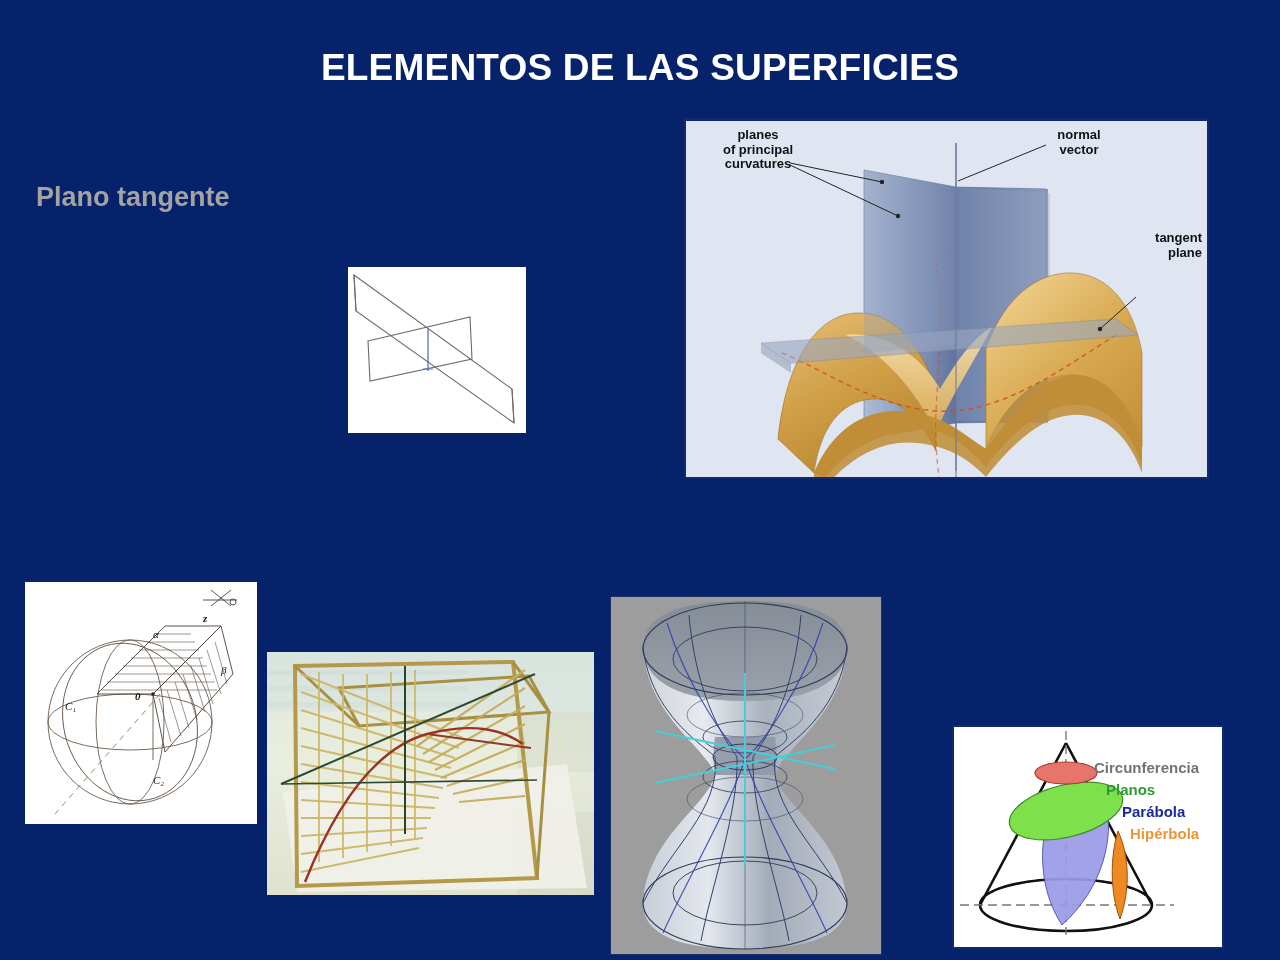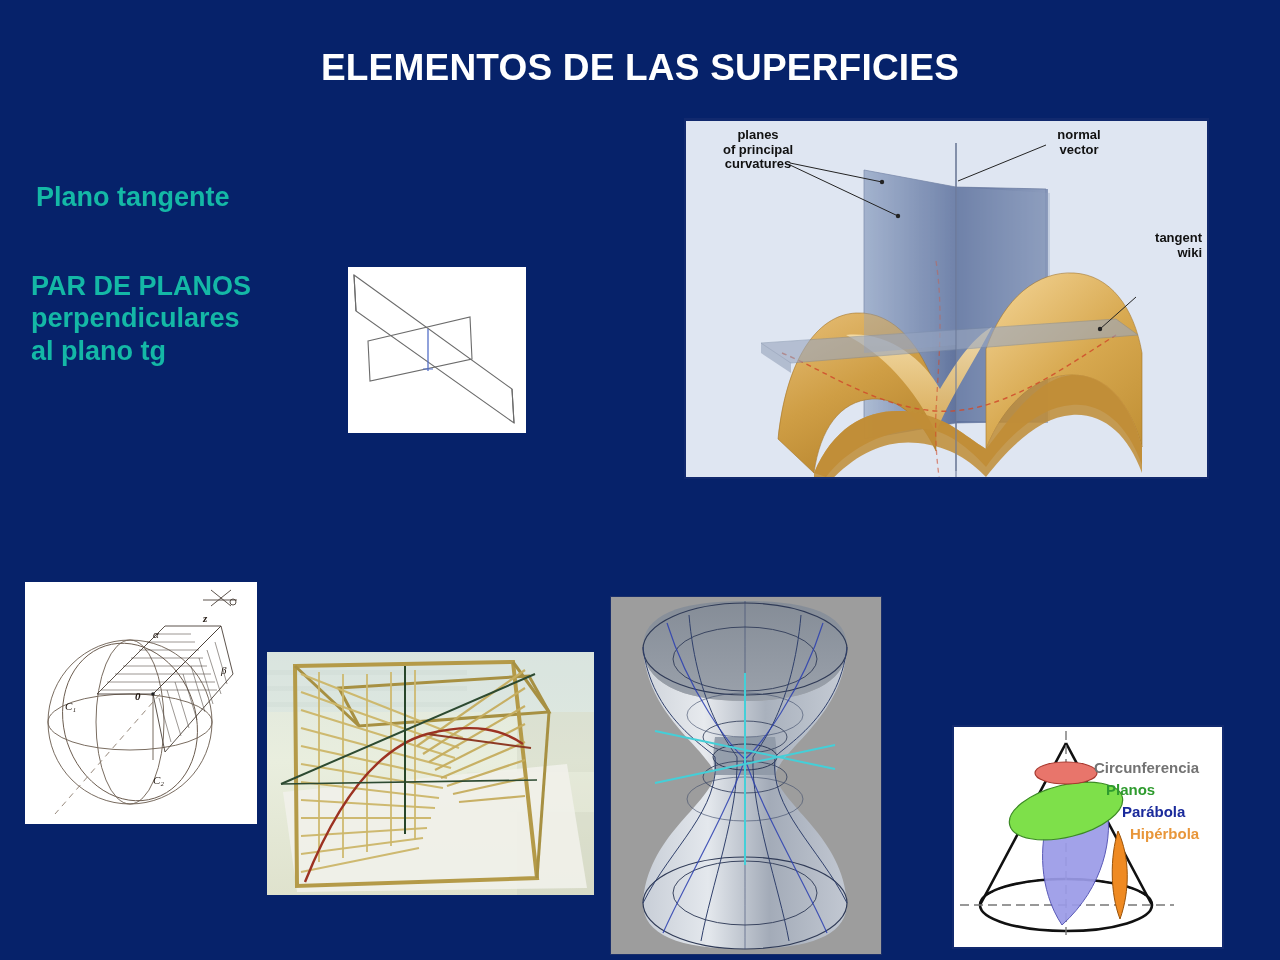--- a/index.html
+++ b/index.html
@@ -18,21 +18,21 @@
     text-align:center;
     color:#ffffff;
     font-size:37px;
     font-weight:bold;
     letter-spacing:0.2px;
   }
 
   
   .txt{
     position:absolute;
-    color:#14b8a6;
+    color:#a3a3a3;
     font-weight:bold;
     line-height:1.20;
     white-space:pre-line;
   }
   #txt-plano-tangente{left:36px;top:148px;font-size:27px;}
   #txt-par-de-planos{left:31px;top:237px;font-size:27px;}
   #txt-curvas-principales{left:44px;top:448px;font-size:26px;}
 
   
   #fuente-block{
@@ -92,23 +92,20 @@
 </style>
 </head>
 <body>
 
 <div class="slide">
 
   <div class="slide-title">ELEMENTOS DE LAS SUPERFICIES</div>
 
   <div class="txt" id="txt-plano-tangente">Plano tangente</div>
 
-  <div class="txt" id="txt-par-de-planos">PAR DE PLANOS
-perpendiculares
-al plano tg</div>
 
 
 
   <div class="pic" id="pic-wikipedia">
     <svg width="521" height="356" viewBox="0 0 521 356">
       <defs>
         <linearGradient id="gPlaneL" x1="0" y1="0" x2="1" y2="0">
           <stop offset="0" stop-color="#9fb0cb" stop-opacity="0.85"></stop>
           <stop offset="1" stop-color="#4a5f8e" stop-opacity="0.92"></stop>
         </linearGradient>
@@ -187,21 +184,21 @@
         <circle cx="414" cy="208" r="2.2"></circle>
       </g>
     </svg>
 
     <div class="wk-label" id="wk-lbl-planes" style="white-space:pre-line;">planes
 of principal
 curvatures</div>
     <div class="wk-label" id="wk-lbl-normal" style="white-space:pre-line;">normal
 vector</div>
     <div class="wk-label" id="wk-lbl-tangent" style="white-space:pre-line;">tangent
-wiki</div>
+plane</div>
   </div>
 
   <div class="pic" id="pic-par-planos">
     <svg width="178" height="166" viewBox="0 0 178 166">
       <rect x="0" y="0" width="178" height="166" fill="#ffffff"></rect>
       <g fill="none" stroke="#6b6b6b" stroke-width="1.1">
 
         <polygon points="6,8 164,122 166,156 8,44"></polygon>
 
         <polygon points="20,74 122,50 124,92 22,114"></polygon>

